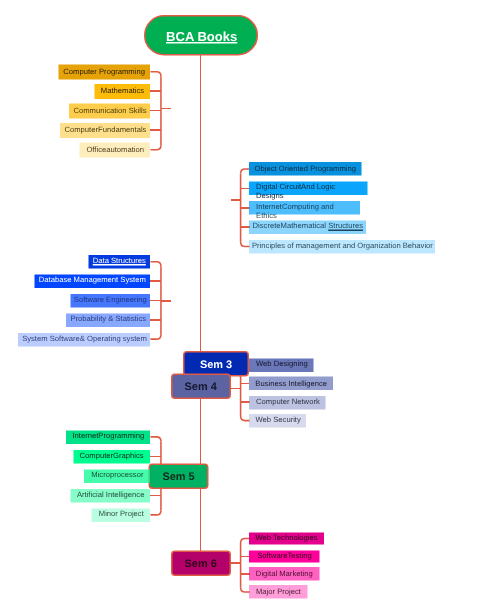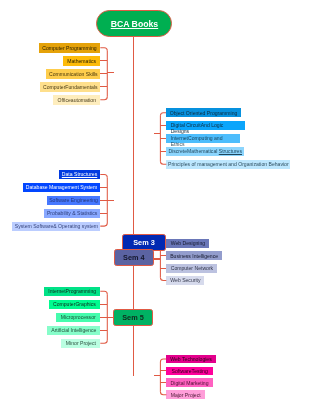--- a/index.html
+++ b/index.html
@@ -123,38 +123,41 @@
     </div>
     <div class="leaf" style="top: 251.3px; height: 9px; width: 55.5px; background: rgb(147, 157, 205); color: rgb(20, 23, 43); left: 166.4px;">
       <span class="lbl">Business Intelligence</span>
     </div>
     <div class="leaf" style="top: 263.6px; height: 9px; width: 51.1px; background: rgba(147, 157, 205, 0.62); color: rgba(20, 23, 43, 0.85); left: 166.4px;">
       <span class="lbl">Computer Network</span>
     </div>
     <div class="leaf" style="top: 275.9px; height: 9px; width: 38.1px; background: rgba(147, 157, 205, 0.38); color: rgba(20, 23, 43, 0.85); left: 166.4px;">
       <span class="lbl">Web Security</span>
     </div>
-    <div class="node sem-node" style="left: 113px; top: 309.1px; width: 40px; height: 16.6px; background: rgb(0, 177, 99); border-color: rgb(224, 90, 68); color: rgb(16, 41, 28);">
+    <div class="node sem-node" style="left: 99px; top: 309.1px; width: 40px; height: 16.6px; background: rgb(0, 177, 99); border-color: rgb(224, 90, 68); color: rgb(16, 41, 28);">
       <span>Sem 5</span>
     </div>
     <div class="leaf" style="top: 286.7px; height: 9.1px; width: 56.2px; background: rgb(0, 226, 135); color: rgb(13, 42, 27); right: 199.7px;">
       <span class="lbl">InternetProgramming</span>
     </div>
     <div class="leaf" style="top: 299.7px; height: 9.1px; width: 51.8px; background: rgb(0, 251, 143); color: rgb(13, 42, 27); right: 199.7px;">
       <span class="lbl">ComputerGraphics</span>
     </div>
     <div class="leaf" style="top: 312.7px; height: 9.1px; width: 44.1px; background: rgba(0, 251, 143, 0.73); color: rgba(13, 42, 27, 0.85); right: 199.7px;">
       <span class="lbl">Microprocessor</span>
     </div>
     <div class="leaf" style="top: 325.7px; height: 9.1px; width: 53.1px; background: rgba(0, 251, 143, 0.47); color: rgba(13, 42, 27, 0.85); right: 199.7px;">
       <span class="lbl">Artificial Intelligence</span>
     </div>
     <div class="leaf" style="top: 338.7px; height: 9.1px; width: 38.9px; background: rgba(0, 251, 143, 0.27); color: rgba(13, 42, 27, 0.85); right: 199.7px;">
       <span class="lbl">Minor Project</span>
     </div>
+    <div class="node sem-node" style="left: 113.8px; top: 367.2px; width: 40px; height: 16.6px; background: rgb(180, 0, 105); border-color: rgb(224, 90, 68); color: rgb(43, 4, 24);">
+      <span>Sem 6</span>
+    </div>
     <div class="leaf" style="top: 354.6px; height: 8.8px; width: 49.3px; background: rgb(227, 0, 140); color: rgb(43, 4, 24); left: 166.4px;">
       <span class="lbl">Web Technologies</span>
     </div>
     <div class="leaf" style="top: 366.5px; height: 8.8px; width: 46.5px; background: rgb(255, 0, 155); color: rgb(43, 4, 24); left: 166.4px;">
       <span class="lbl">SoftwareTesting</span>
     </div>
     <div class="leaf" style="top: 378.4px; height: 8.8px; width: 46.3px; background: rgba(255, 0, 155, 0.62); color: rgba(43, 4, 24, 0.85); left: 166.4px;">
       <span class="lbl">Digital Marketing</span>
     </div>
     <div class="leaf" style="top: 390.3px; height: 8.8px; width: 38.5px; background: rgba(255, 0, 155, 0.38); color: rgba(43, 4, 24, 0.85); left: 166.4px;">

